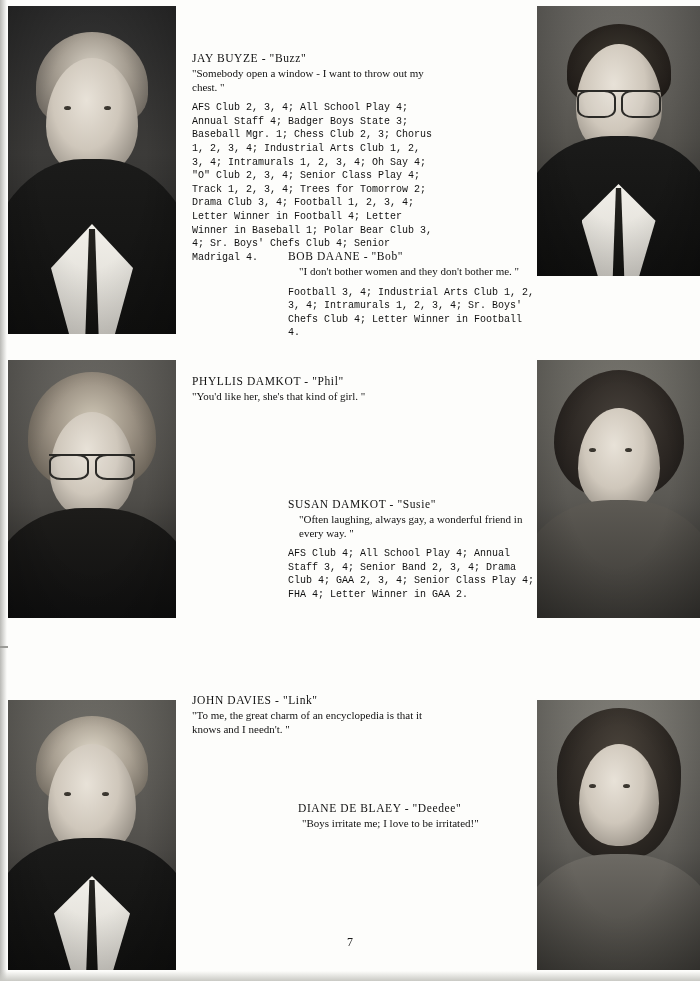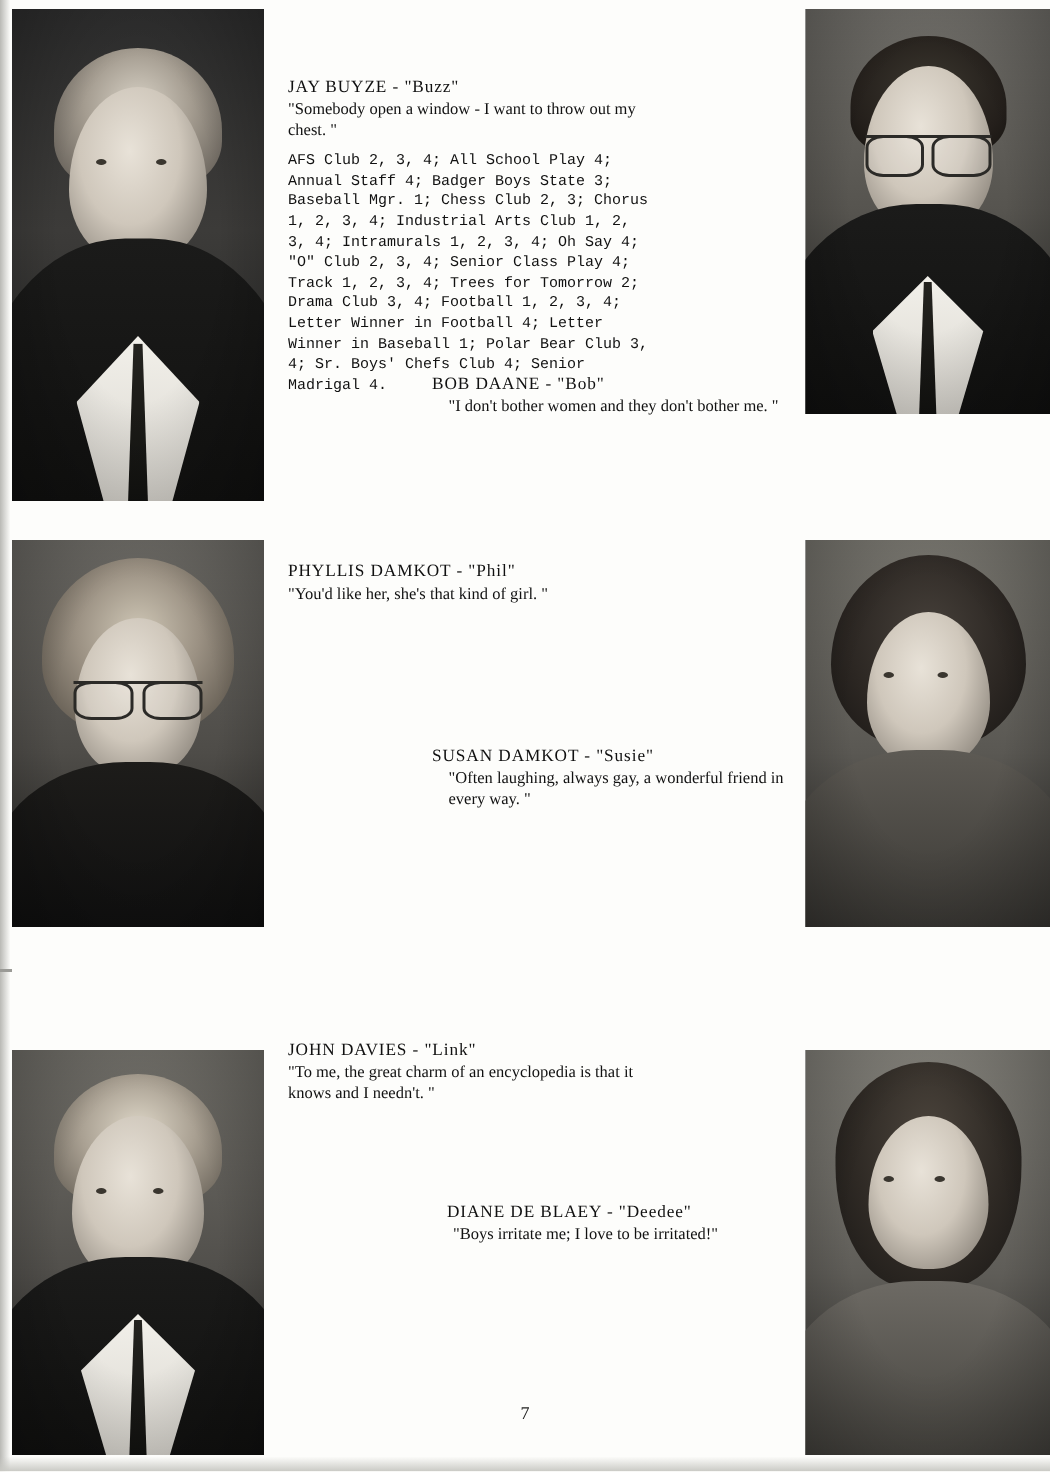--- a/index.html
+++ b/index.html
@@ -221,30 +221,32 @@
 
   <div class="entry" style="left:192px; top:52px; width:242px;">
     <p class="name">JAY BUYZE - "Buzz"</p>
     <p class="quote">"Somebody open a window - I want to throw out my chest. "</p>
     <p class="acts">AFS Club 2, 3, 4; All School Play 4; Annual Staff 4; Badger Boys State 3; Baseball Mgr. 1; Chess Club 2, 3; Chorus 1, 2, 3, 4; Industrial Arts Club 1, 2, 3, 4; Intramurals 1, 2, 3, 4; Oh Say 4; "O" Club 2, 3, 4; Senior Class Play 4; Track 1, 2, 3, 4; Trees for Tomorrow 2; Drama Club 3, 4; Football 1, 2, 3, 4; Letter Winner in Football 4; Letter Winner in Baseball 1; Polar Bear Club 3, 4; Sr. Boys' Chefs Club 4; Senior Madrigal 4.</p>
   </div>
 
   <div class="entry" style="left:288px; top:250px; width:252px;">
     <p class="name">BOB  DAANE - "Bob"</p>
     <p class="quote" style="padding-left:11px;">"I don't bother women and they don't bother me. "</p>
+    <p class="acts">Football 3, 4; Industrial Arts Club 1, 2, 3, 4; Intramurals 1, 2, 3, 4; Sr. Boys' Chefs Club 4; Letter Winner in Football 4.</p>
   </div>
 
   <div class="entry" style="left:192px; top:375px; width:244px;">
     <p class="name">PHYLLIS DAMKOT - "Phil"</p>
     <p class="quote">"You'd like her, she's that kind of girl. "</p>
   </div>
 
   <div class="entry" style="left:288px; top:498px; width:248px;">
     <p class="name">SUSAN  DAMKOT - "Susie"</p>
     <p class="quote" style="padding-left:11px;">"Often laughing, always gay, a wonderful friend in every way. "</p>
+    <p class="acts">AFS Club 4; All School Play 4; Annual Staff 3, 4; Senior Band 2, 3, 4; Drama Club 4; GAA 2, 3, 4; Senior Class Play 4; FHA 4; Letter Winner in GAA 2.</p>
   </div>
 
   <div class="entry" style="left:192px; top:694px; width:252px;">
     <p class="name">JOHN DAVIES - "Link"</p>
     <p class="quote">"To me, the great charm of an encyclopedia is that it knows and I needn't. "</p>
   </div>
 
   <div class="entry" style="left:298px; top:802px; width:240px;">
     <p class="name">DIANE DE BLAEY - "Deedee"</p>
     <p class="quote" style="padding-left:4px;">"Boys irritate me; I love to be irritated!"</p>

